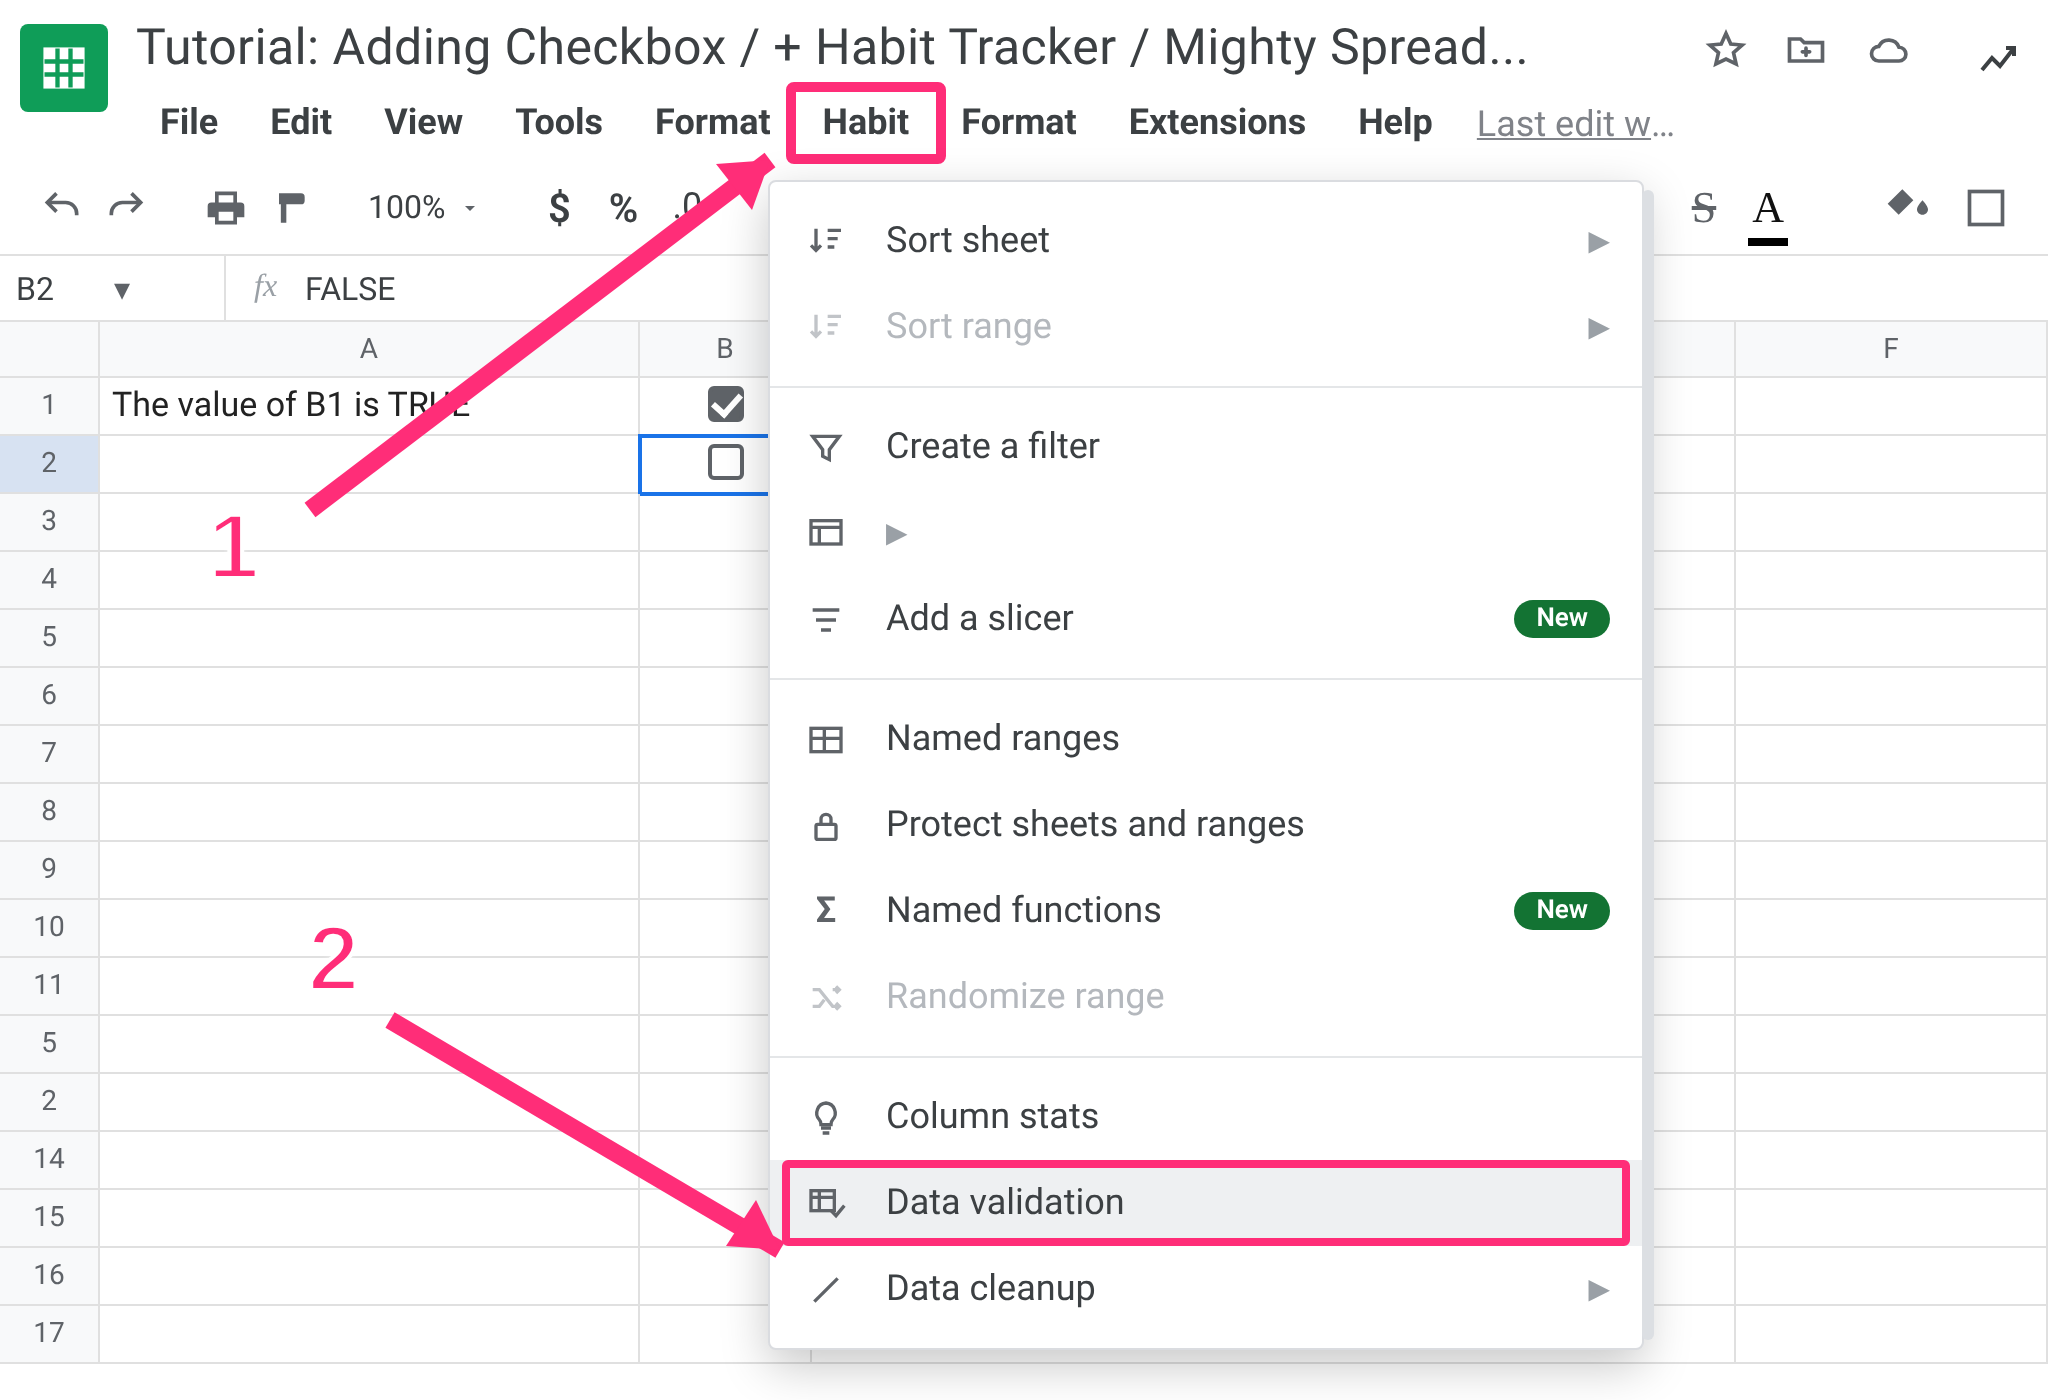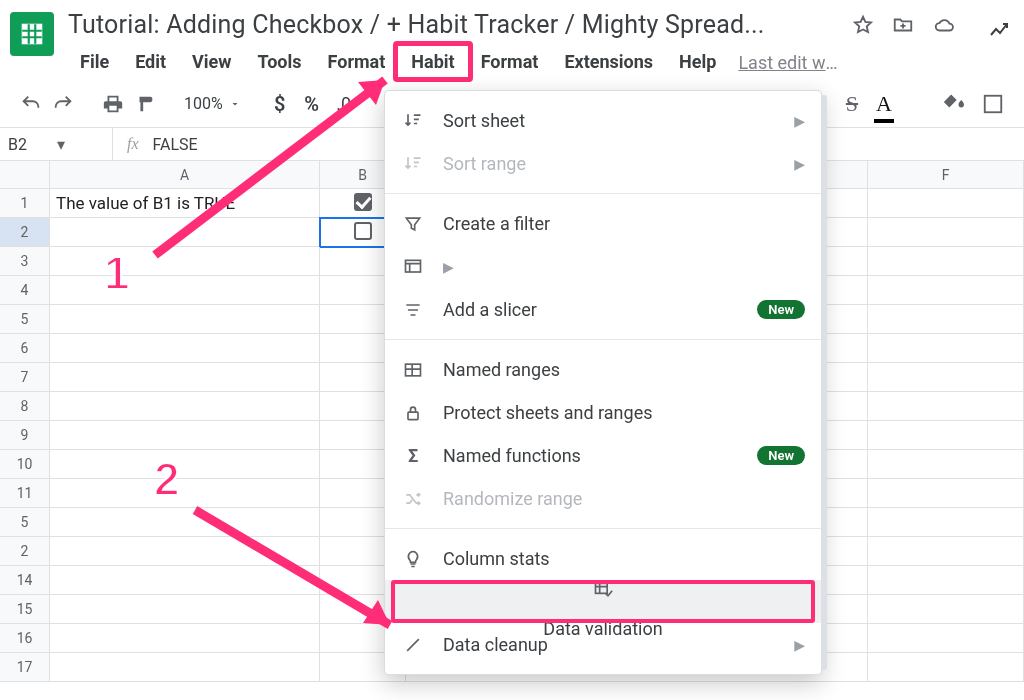--- a/index.html
+++ b/index.html
@@ -60,21 +60,21 @@
   .cbx.checked::after{content:"";position:absolute;left:3px;top:-1px;width:6px;height:11px;border:solid #fff;border-width:0 3px 3px 0;transform:rotate(42deg);} 
 
   
   .menu { position:absolute; left:384px; top:90px; width:438px; background:#fff; border:1px solid #dadce0; border-radius:4px; box-shadow:0 8px 24px rgba(0,0,0,.22); padding:8px 0; z-index:30;}
   .menu .item { display:flex; align-items:center; height:43px; padding:0 16px; gap:18px; font-size:18px; color:#3c4043;}
   .menu .item .ic { width:24px; display:flex; justify-content:center; color:#5f6368;}
   .menu .item .lbl { flex:1 1 auto;}
   .menu .item .arrow { color:#9aa0a6; font-size:14px;}
   .menu .item.disabled{ color:#b4b8bd;}
   .menu .item.disabled .ic{ color:#cfd1d4;}
-  .menu .item.hover{ background:#eef0f2;flex-direction:column;}
+  .menu .item.hover{ background:#eef0f2;}
   .sep { height:1px; background:#e4e6e8; margin:8px 0;}
   .badge { background:#137333; color:#fff; font-size:13px; font-weight:600; border-radius:11px; padding:2px 11px;}
   .menu-scroll { position:absolute; right:-6px; top:4px; bottom:4px; width:6px; background:#dcdfe3; border-radius:3px;}
 
   
   .dv-hi::after{
     content:""; position:absolute; left:6px; right:6px; top:0; bottom:0; border:4px solid #ff2d78; border-radius:3px; pointer-events:none;
   }
   .dv-wrap{position:relative;}
 

